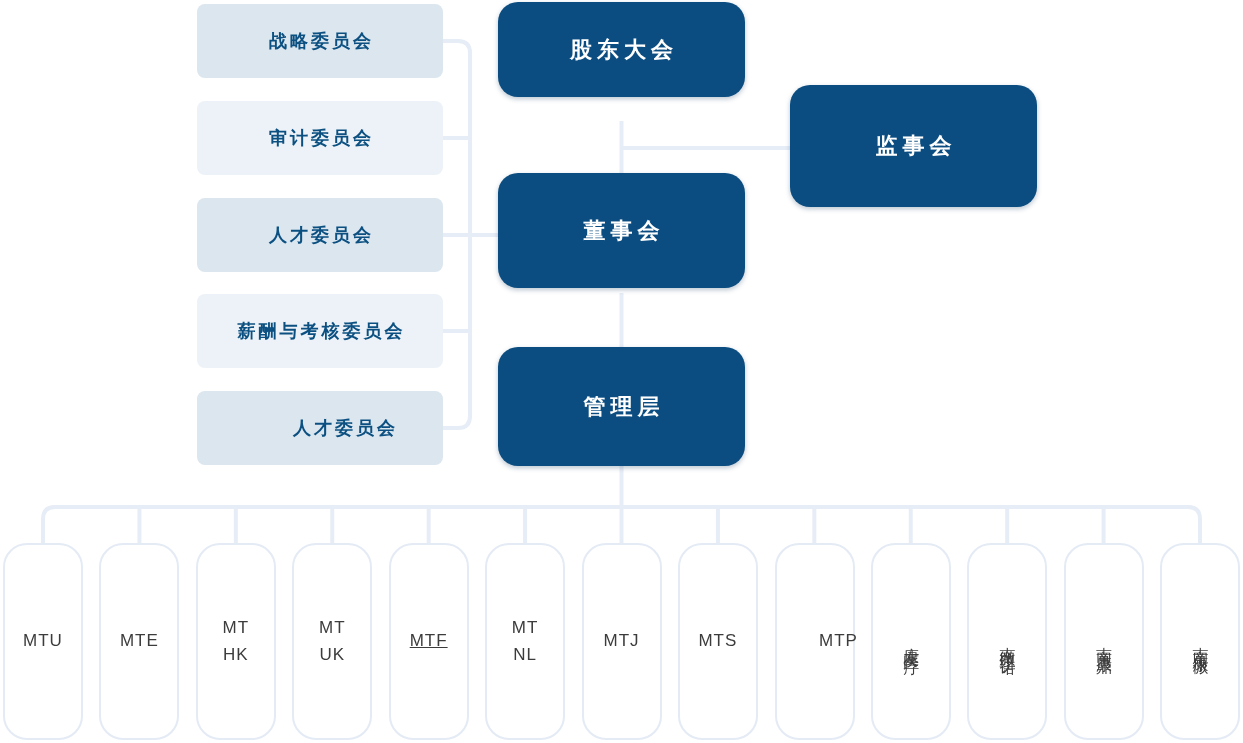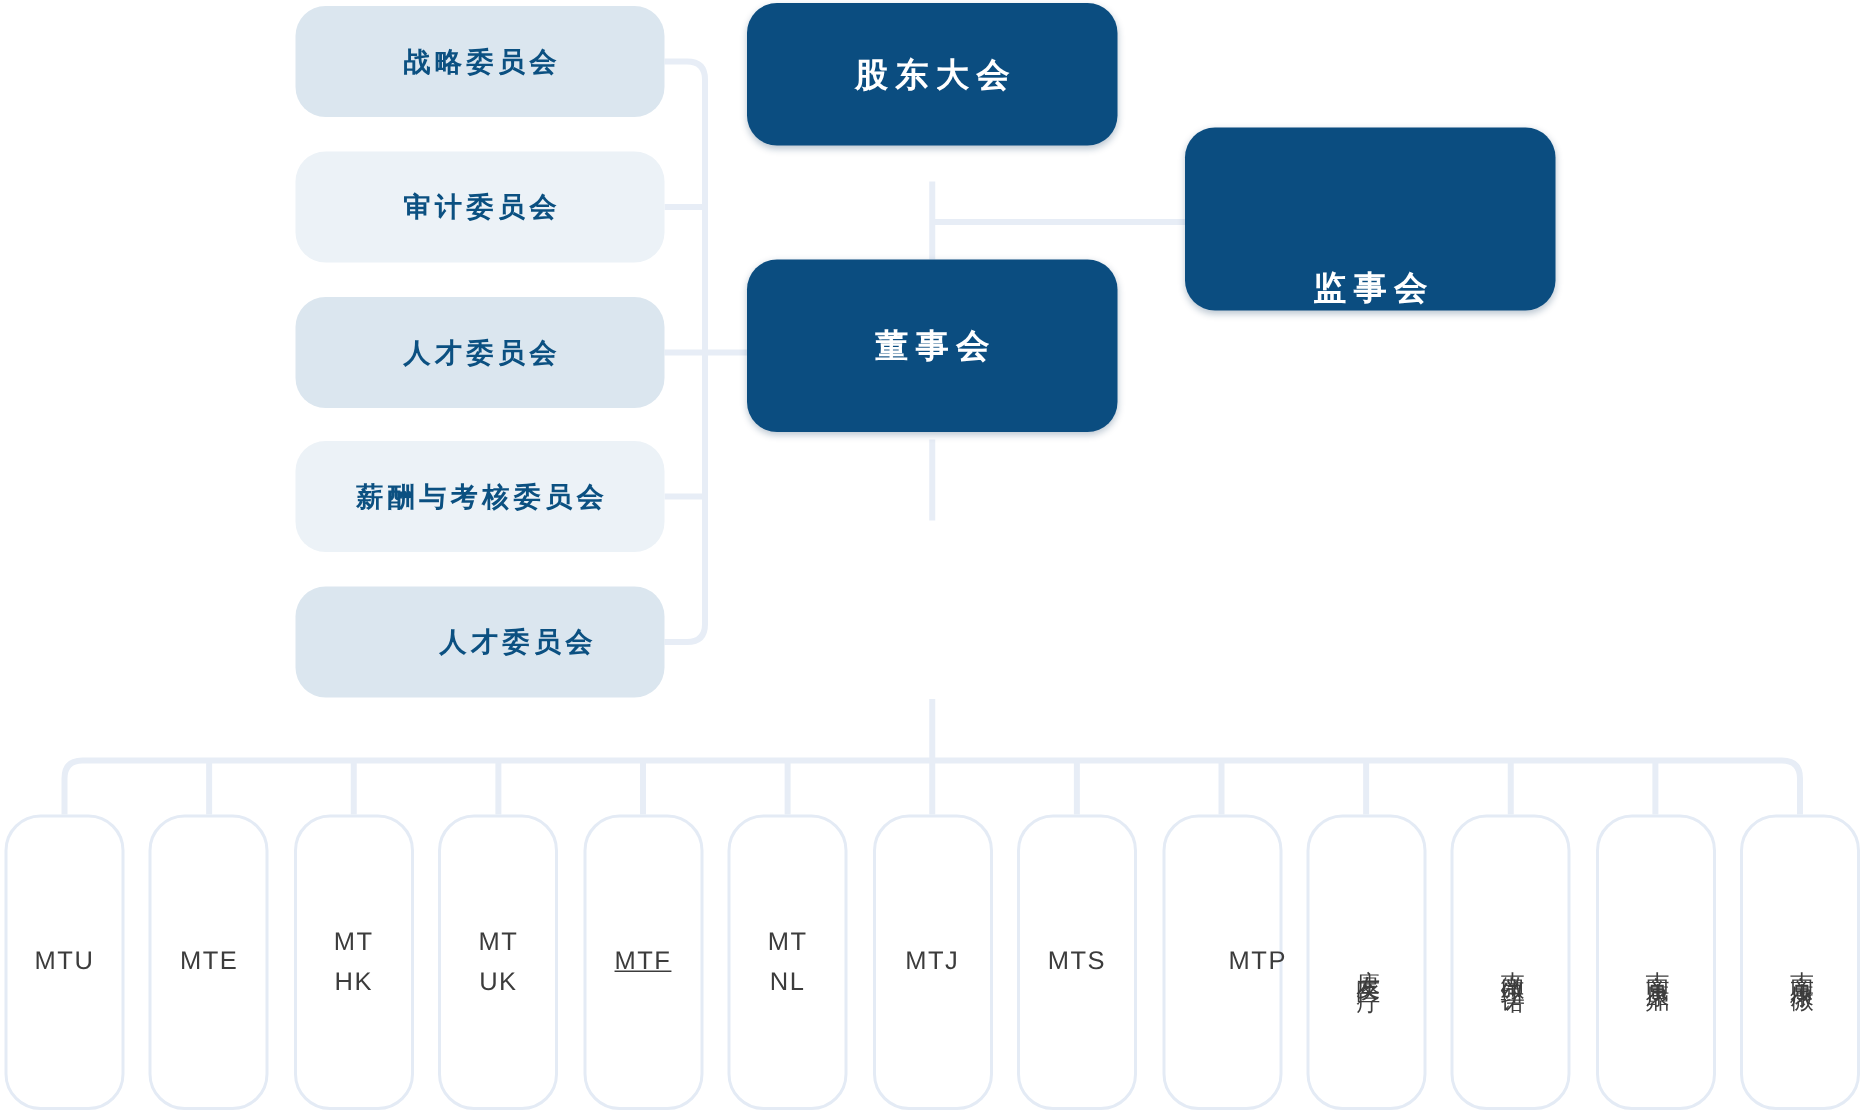--- a/index.html
+++ b/index.html
@@ -30,21 +30,21 @@
   .dark-node{
     background:var(--primary);
     color:var(--primary-text);
     border-radius:20px;
     font-size:22px;font-weight:700;
     letter-spacing:5px;
     box-shadow:0 2px 5px rgba(9,52,88,0.28);
   }
   .dark-node .lbl{padding-left:5px;}
   .committee{
-    border-radius:20px;
+    border-radius:8px;
     font-size:18px;font-weight:700;
     color:var(--committee-text);
     letter-spacing:3px;
     left:197px;width:246px;height:74px;
   }
   .committee.alt-dark{background:var(--committee-dark);}
   .committee.alt-light{background:var(--committee-light);}
   .committee .lbl{padding-left:3px;}
   .subsidiary{
     top:543px;width:80px;height:197px;
@@ -106,28 +106,31 @@
       </div>
       <div class="node committee alt-dark" style="top: 391px; padding-left: 48px;">
         <span class="lbl">人才委员会</span>
       </div>
     </div>
 
   <div class="node dark-node" style="left:498px;top:2px;width:247px;height:95px;">
     <span class="lbl">股东大会</span>
   </div>
 
-  <div class="node dark-node" style="left:790px;top:85px;width:247px;height:122px;align-items:flex-end;">
+  <div class="node dark-node" style="left:790px;top:85px;width:247px;height:122px;">
     <span class="lbl">监事会</span>
   </div>
 
   <div class="node dark-node" style="left:498px;top:173px;width:247px;height:115px;">
     <span class="lbl">董事会</span>
   </div>
 
+  <div class="node dark-node" style="left:498px;top:347px;width:247px;height:119px;">
+    <span class="lbl">管理层</span>
+  </div>
 
   <div id="subsidiaries-layer">
       <div class="node subsidiary" style="left: 3px;">
         <span class="lbl">MTU</span>
       </div>
       <div class="node subsidiary" style="left: 99.417px;">
         <span class="lbl">MTE</span>
       </div>
       <div class="node subsidiary" style="left: 195.834px;">
         <span class="lbl">MT

